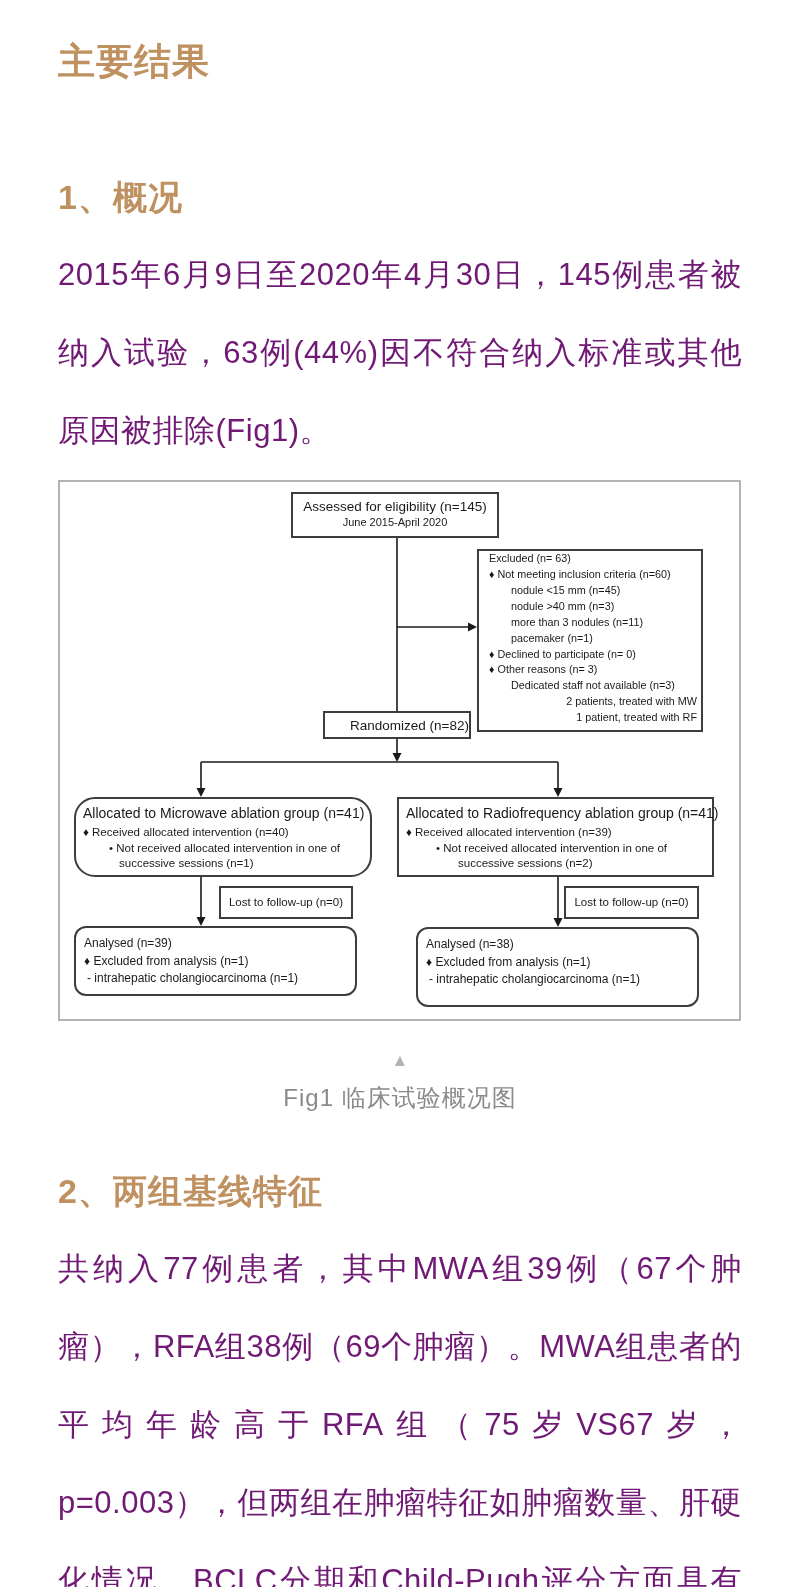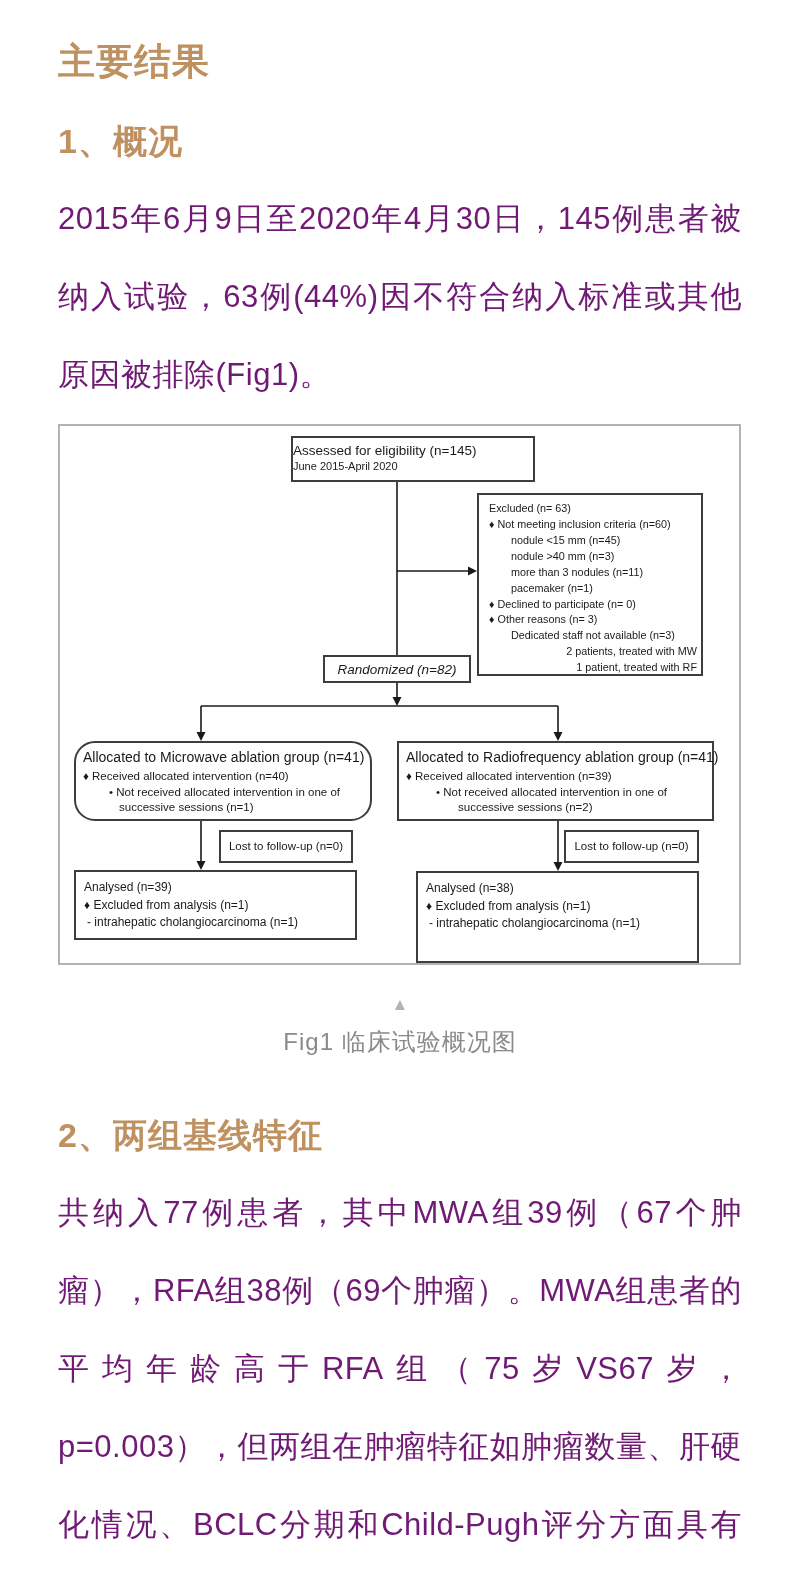--- a/index.html
+++ b/index.html
@@ -14,21 +14,21 @@
   h1.main-title {
     margin-top:42px;
     font-family:"Liberation Serif","DejaVu Serif",serif;
     font-size:37px; line-height:1.1; font-weight:700;
     color:#BF9160; letter-spacing:1px;
   }
   h2.sec-heading {
     font-size:34px; line-height:1.1; font-weight:700;
     color:#BF9160; letter-spacing:1px;
   }
-  h2.s1 { margin-top:40px; }
+  h2.s1 { margin-top:96px; }
   h2.s2 { margin-top:60px; }
   p.body-par {
     margin-top:20px;
     font-size:31px; line-height:78px; letter-spacing:0.5px;
     text-align:justify; color:#701a75;
   }
 
   
   figure.fig {
     margin-top:10px;
@@ -38,43 +38,43 @@
     position:relative;
   }
   .flow { position:absolute; left:0; top:0; width:679px; height:537px; }
   .flow svg { position:absolute; left:0; top:0; }
   .fbox {
     position:absolute; background:#fff;
     border:2px solid #3D3D3D;
     font-family:"Liberation Sans","DejaVu Sans",sans-serif;
     color:#1a1a1a;
   }
-  .assessed { left:231px; top:10px; width:244px; height:46px; padding-top:4px; }
+  .assessed { left:231px; top:10px; width:208px; height:46px; text-align:center; padding-top:4px; }
   .assessed .a1 { font-size:13.5px; line-height:17px; }
   .assessed .a2 { font-size:11px; font-weight:400; line-height:14px; }
 
-  .excluded { left:417px; top:67px; width:226px; height:183px; padding:6px 4px 0 10px; }
+  .excluded { left:417px; top:67px; width:226px; height:183px; padding:0 4px 0 10px; }
   .excluded .fl { font-size:10.8px; line-height:15.9px; white-space:nowrap; }
 
   .randomized { left:263px; top:229px; width:148px; height:28px;
-    font-size:13.5px; text-align:center; line-height:25px;font-style:italic; }
+    font-size:13.5px; text-align:right; line-height:25px; }
 
   .alloc { top:315px; height:80px; padding:5px 4px 0 7px; }
   .alloc-left  { left:14px;  width:298px;border-radius:21px; }
   .alloc-right { left:337px; width:317px; }
   .alloc .fl { font-size:11.5px; line-height:15.5px; white-space:nowrap; }
   .alloc .t  { font-size:14px; line-height:19px; margin-bottom:2px; }
 
   .lost { top:404px; height:33px; font-size:11.5px; text-align:center; line-height:29px; }
   .lost-left  { left:159px; width:134px; }
   .lost-right { left:504px; width:135px; }
 
-  .analysed { padding:7px 4px 0 8px; }
+  .analysed { padding:7px 4px 0 8px;border-radius:12px; }
   .analysed-left  { left:14px;  top:444px; width:283px; height:70px; }
-  .analysed-right { left:356px; top:445px; width:283px; height:92px; }
+  .analysed-right { left:356px; top:445px; width:283px; height:80px; }
   .analysed .fl { font-size:12px; line-height:17.5px; white-space:nowrap; }
 
   
   .fl.i2 { padding-left:22px; }
   .fl.i3 { padding-left:44px;text-align:right; }
   .fl.l2 { padding-left:26px; }
   .fl.l2c { padding-left:36px; }
   .fl.l2r { padding-left:30px; }
   .fl.l2rc { padding-left:52px; }
   .fl.dash { padding-left:3px; }

